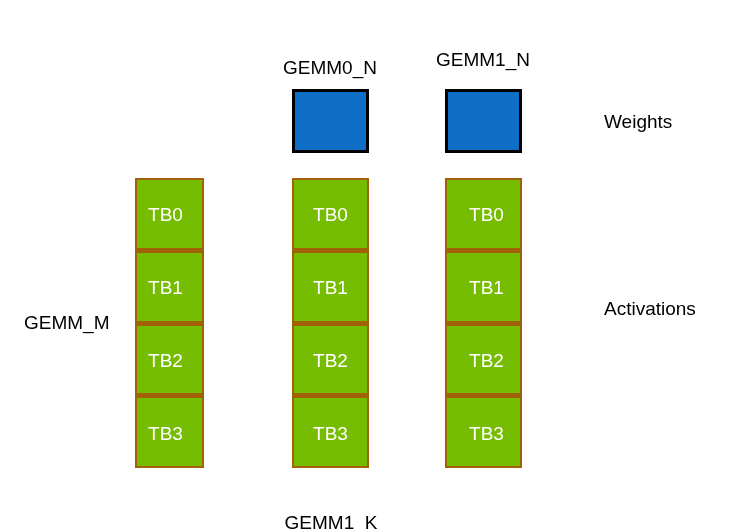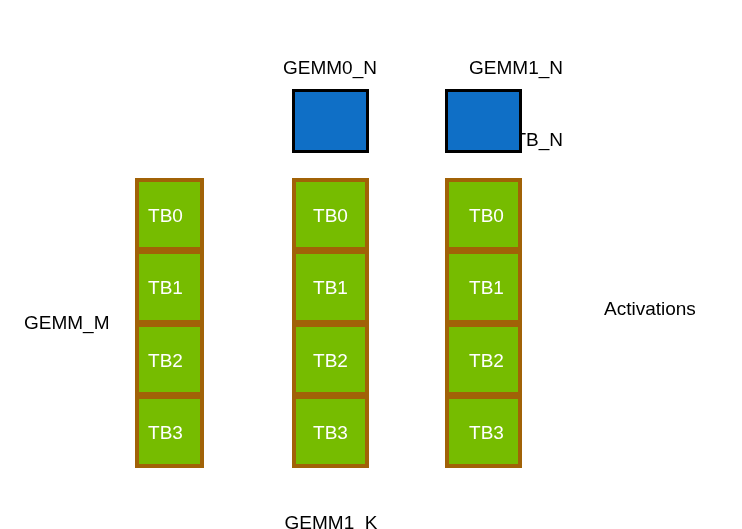--- a/index.html
+++ b/index.html
@@ -47,21 +47,21 @@
   
   .activation-column {
     position: absolute;
     display: flex;
     flex-direction: column;
     box-sizing: border-box;
   }
   .tb-cell {
     position: relative;
     background: #76bc00;
-    border: 4px solid #a16207;
+    border: 2px solid #a16207;
     box-sizing: border-box;
     display: flex;
     align-items: center;
     justify-content: center;
     flex: 1 1 0;
   }
   .tb-cell + .tb-cell {
     border-top-width: 3px;
   }
   .tb-cell-text {
@@ -80,29 +80,30 @@
 </head>
 <body>
 
 <div id="canvas">
 
   <div class="label gemm-n-label" style="left:250px; top:8px;">
     <div>GEMM0_N</div>
     <div>= TB_N</div>
   </div>
 
-  <div class="label gemm-n-label" style="left:403px; top:8px;text-align:right;">
+  <div class="label gemm-n-label" style="left:403px; top:0;">
     <div>GEMM1_N</div>
     <div>= TB_N</div>
   </div>
 
   <div class="weight-box" style="left:292px; top:89px; width:77px; height:64px;"></div>
 
   <div class="weight-box" style="left:445px; top:89px; width:77px; height:64px;"></div>
 
+  <div class="label left-align" style="left:604px; top:110px;">Weights</div>
 
   <div class="label left-align" style="left:24px; top:311px;">GEMM_M</div>
 
   <div class="label left-align" style="left:604px; top:297px;">Activations</div>
 
   <div class="activation-column col-0" style="left:135px; top:178px; width:69px; height:290px;">
     <div class="tb-cell">
       <span class="tb-cell-text">TB0</span>
     </div>
     <div class="tb-cell">

